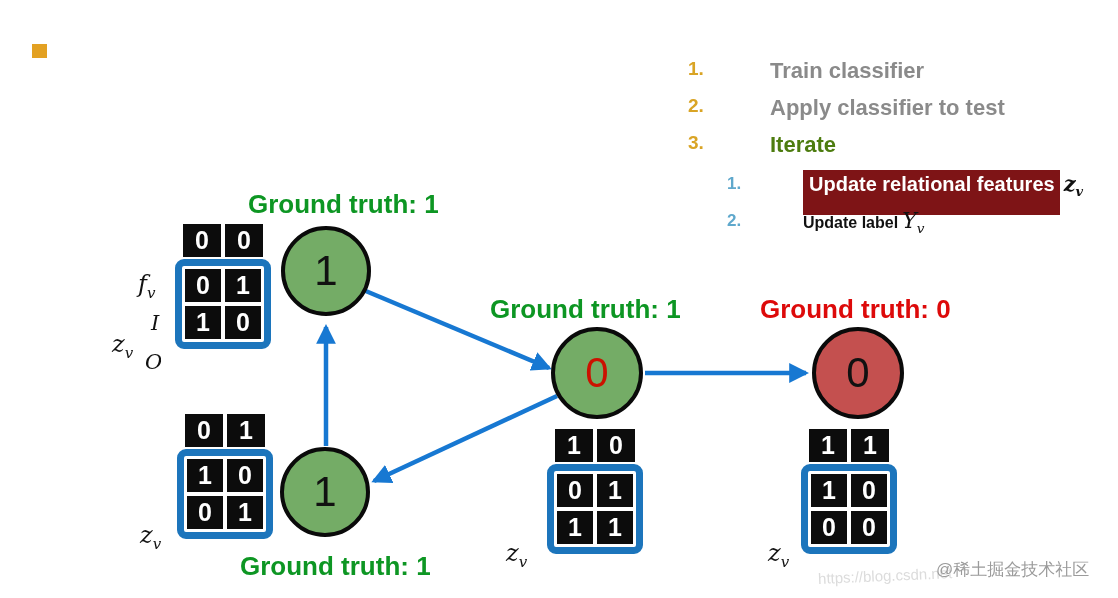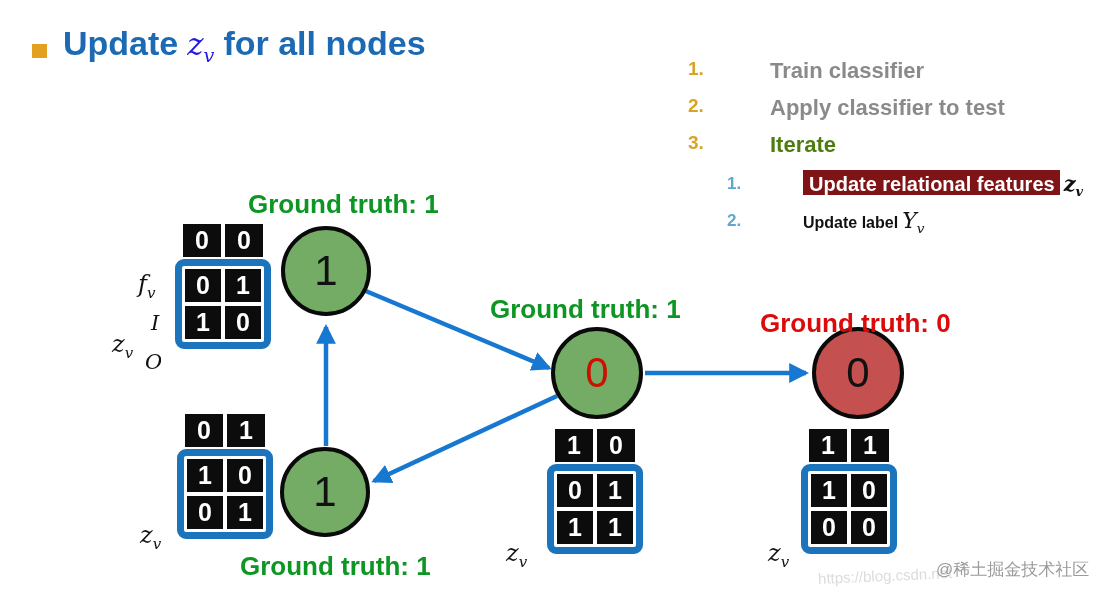--- a/index.html
+++ b/index.html
@@ -26,21 +26,21 @@
   .s1{left:688px;top:58px;width:420px;height:28px;}
   .s2{left:688px;top:95px;width:420px;height:28px;}
   .s3{left:688px;top:132px;width:420px;height:28px;}
   .substep{position:absolute;white-space:nowrap;}
   .substep .num{position:absolute;left:0;font-size:17px;font-weight:bold;color:#5FA8CC;}
   .substep .body{position:absolute;left:76px;top:-3px;}
   .ss1{left:727px;top:174px;width:400px;height:30px;}
   .ss2{left:727px;top:211px;width:400px;height:30px;}
   .hl{
     background:#7E1416;color:#ffffff;font-size:20px;font-weight:bold;
-    padding:3px 5px 0 6px;
+    padding:3px 5px 20px 6px;
   }
   .bmath{font-size:21px;color:#111;font-weight:bold;margin-left:4px;}
   .lblack{font-size:16px;font-weight:bold;color:#111;}
   .ymath{font-size:22px;color:#111;margin-left:4px;}
   
   .edges{position:absolute;left:0;top:0;width:1118px;height:598px;}
   .node{
     position:absolute;width:90px;height:90px;border-radius:50%;
     border:4px solid #0a0a0a;box-sizing:border-box;
     display:flex;align-items:center;justify-content:center;
@@ -51,21 +51,21 @@
   .valred{color:#CC1100;}
   .n-tl{left:281px;top:226px;}
   .n-bl{left:280px;top:447px;}
   .n-c {left:551px;top:327px;width:92px;height:92px;}
   .n-r {left:812px;top:327px;width:92px;height:92px;}
   .gt{position:absolute;font-size:26px;font-weight:bold;white-space:nowrap;text-align:right;}
   .gtgreen{color:#0D9623;}
   .gtred{color:#DD0A0A;}
   .gt-tl{left:248px;top:189px;}
   .gt-c {left:490px;top:294px;}
-  .gt-r {left:760px;top:308px;}
+  .gt-r {left:760px;top:294px;}
   .gt-bl{left:240px;top:551px;}
   
   .ftable{position:absolute;width:96px;}
   .trow{display:flex;gap:4px;justify-content:center;}
   .cell{
     width:38px;height:33px;background:#0c0c0c;color:#ffffff;
     font-size:25px;font-weight:bold;display:flex;align-items:center;justify-content:center;
   }
   .trow.top{margin-bottom:2px;}
   .bluebox{
@@ -98,21 +98,20 @@
     position:absolute;left:936px;top:558px;color:#9b9b9b;font-size:17px;
     white-space:nowrap;
   }
 </style>
 </head>
 <body>
 
 <div class="slide">
 
   <div class="bullet"></div>
-  <h1 class="title"><span class="part">Update</span><span class="math"><span>z</span><sub>v</sub></span><span class="part">for all nodes</span></h1>
 
   <div class="step s1">
     <span class="num">1.</span>
     <span class="lbl gray">Train classifier</span>
   </div>
   <div class="step s2">
     <span class="num">2.</span>
     <span class="lbl gray">Apply classifier to test</span>
   </div>
   <div class="step s3">

